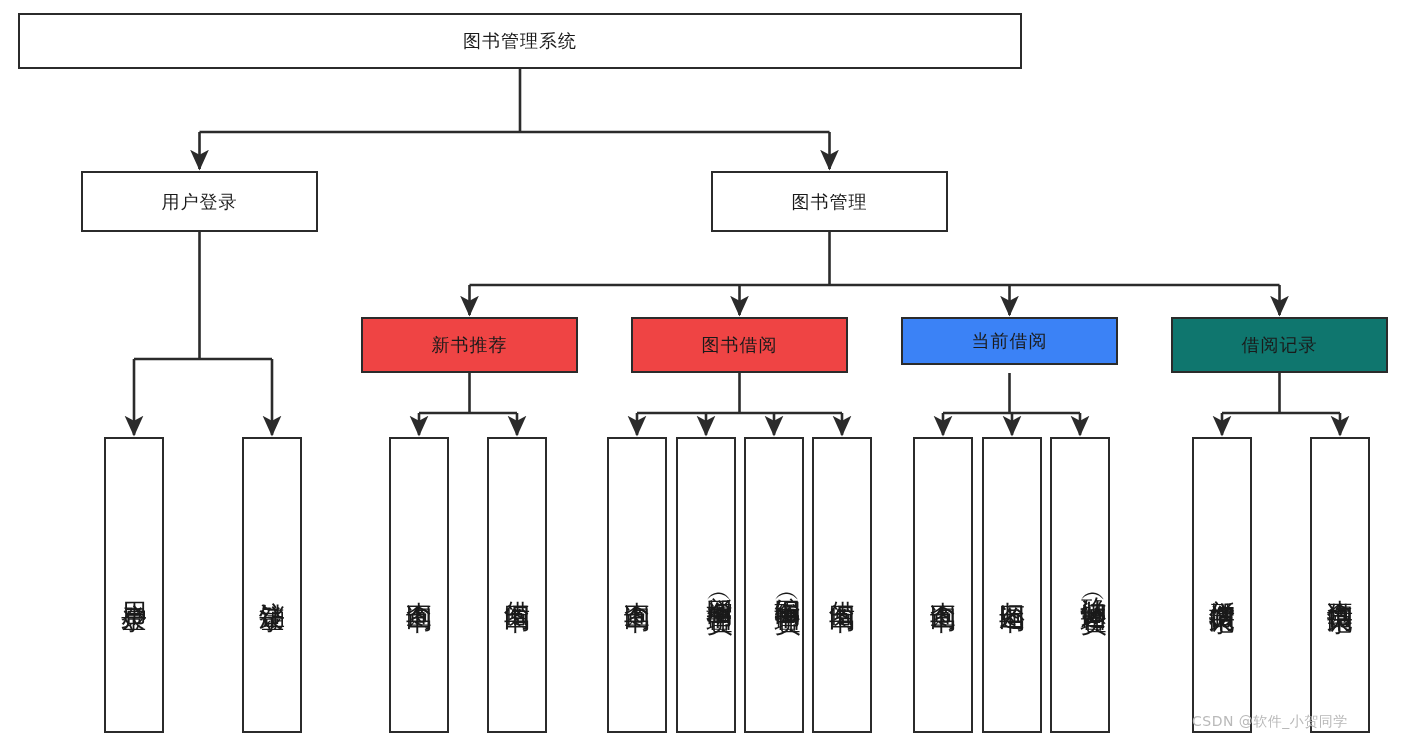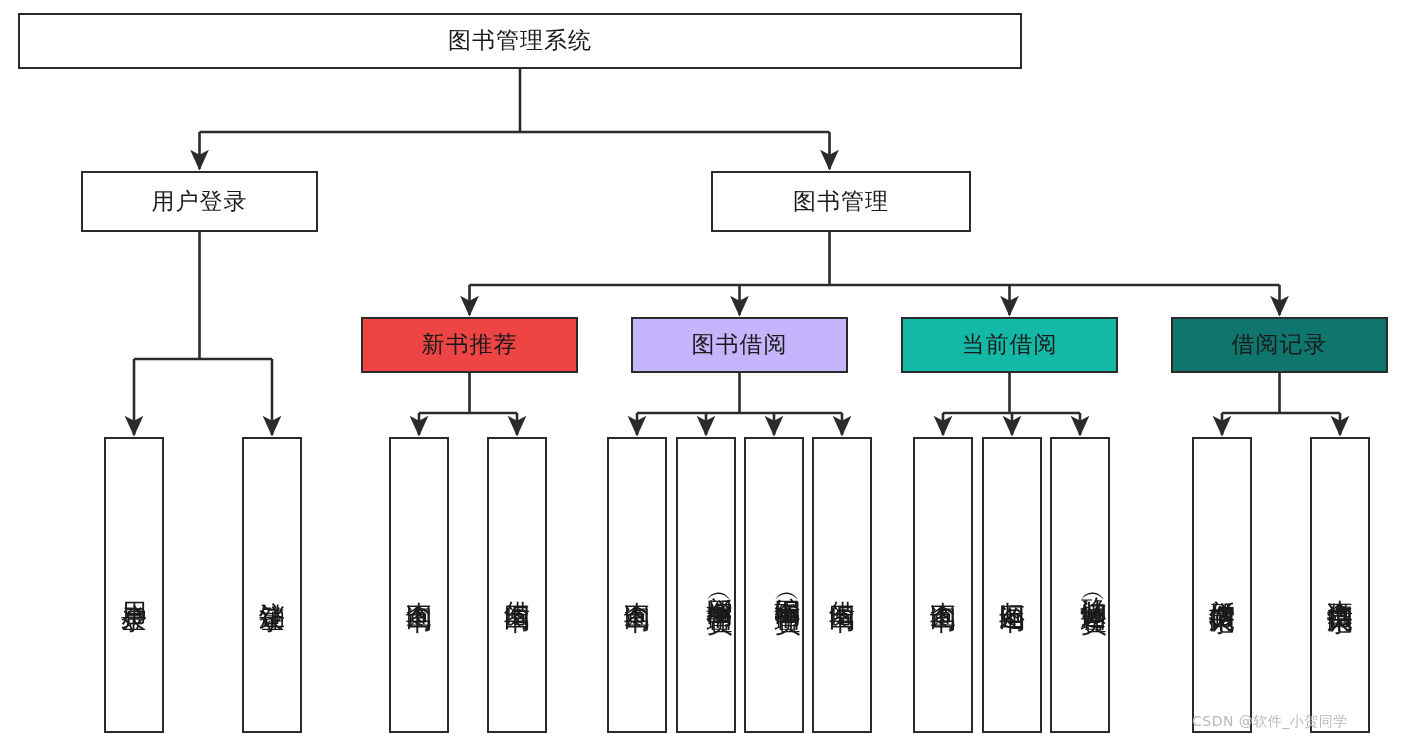--- a/index.html
+++ b/index.html
@@ -19,21 +19,21 @@
     position: absolute;
     box-sizing: border-box;
     border: 2.5px solid #2b2b2b;
     background: #ffffff;
     display: flex;
     align-items: center;
     justify-content: center;
     color: #1a1a1a;
   }
   .node-h {
-    font-size: 23px;
+    font-size: 18px;
     letter-spacing: 1px;
     line-height: 1.1;
     white-space: nowrap;
   }
   .node-v {
     writing-mode: vertical-rl;
     text-orientation: upright;
     font-size: 26px;
     line-height: 1.12;
     letter-spacing: 2px;
@@ -112,30 +112,30 @@
       </g>
   </svg>
 
   <div id="node-layer">
       <div class="node node-h" style="left: 18px; top: 13px; width: 1004px; height: 56px; border-color: rgb(43, 43, 43); background: rgb(255, 255, 255); color: rgb(26, 26, 26);">
         <span>图书管理系统</span>
       </div>
       <div class="node node-h" style="left: 81px; top: 171px; width: 237px; height: 61px; border-color: rgb(43, 43, 43); background: rgb(255, 255, 255); color: rgb(26, 26, 26);">
         <span>用户登录</span>
       </div>
-      <div class="node node-h" style="left: 711px; top: 171px; width: 260px; height: 61px; border-color: rgb(43, 43, 43); background: rgb(255, 255, 255); color: rgb(26, 26, 26);">
+      <div class="node node-h" style="left: 711px; top: 171px; width: 237px; height: 61px; border-color: rgb(43, 43, 43); background: rgb(255, 255, 255); color: rgb(26, 26, 26);">
         <span>图书管理</span>
       </div>
       <div class="node node-h" style="left: 361px; top: 317px; width: 217px; height: 56px; border-color: rgb(43, 43, 43); background: #ef4444; color: rgb(26, 26, 26);">
         <span>新书推荐</span>
       </div>
-      <div class="node node-h" style="left: 631px; top: 317px; width: 217px; height: 56px; border-color: rgb(43, 43, 43); background: #c4b5fd; color: rgb(26, 26, 26);">
+      <div class="node node-h" style="left: 631px; top: 317px; width: 217px; height: 56px; border-color: rgb(43, 43, 43); background: #ef4444; color: rgb(26, 26, 26);">
         <span>图书借阅</span>
       </div>
-      <div class="node node-h" style="left: 901px; top: 317px; width: 217px; height: 56px; border-color: rgb(43, 43, 43); background: #14b8a6; color: rgb(26, 26, 26);">
+      <div class="node node-h" style="left: 901px; top: 317px; width: 217px; height: 48px; border-color: rgb(43, 43, 43); background: #3b82f6; color: rgb(26, 26, 26);">
         <span>当前借阅</span>
       </div>
       <div class="node node-h" style="left: 1171px; top: 317px; width: 217px; height: 56px; border-color: rgb(43, 43, 43); background: #0f766e; color: rgb(26, 26, 26);">
         <span>借阅记录</span>
       </div>
       <div class="node node-v mid" style="left: 104px; top: 437px; width: 60px; height: 296px; border-color: rgb(43, 43, 43); background: rgb(255, 255, 255); color: rgb(26, 26, 26);">
         <span>用户登录</span>
       </div>
       <div class="node node-v mid" style="left: 242px; top: 437px; width: 60px; height: 296px; border-color: rgb(43, 43, 43); background: rgb(255, 255, 255); color: rgb(26, 26, 26);">
         <span>注销登录</span>

